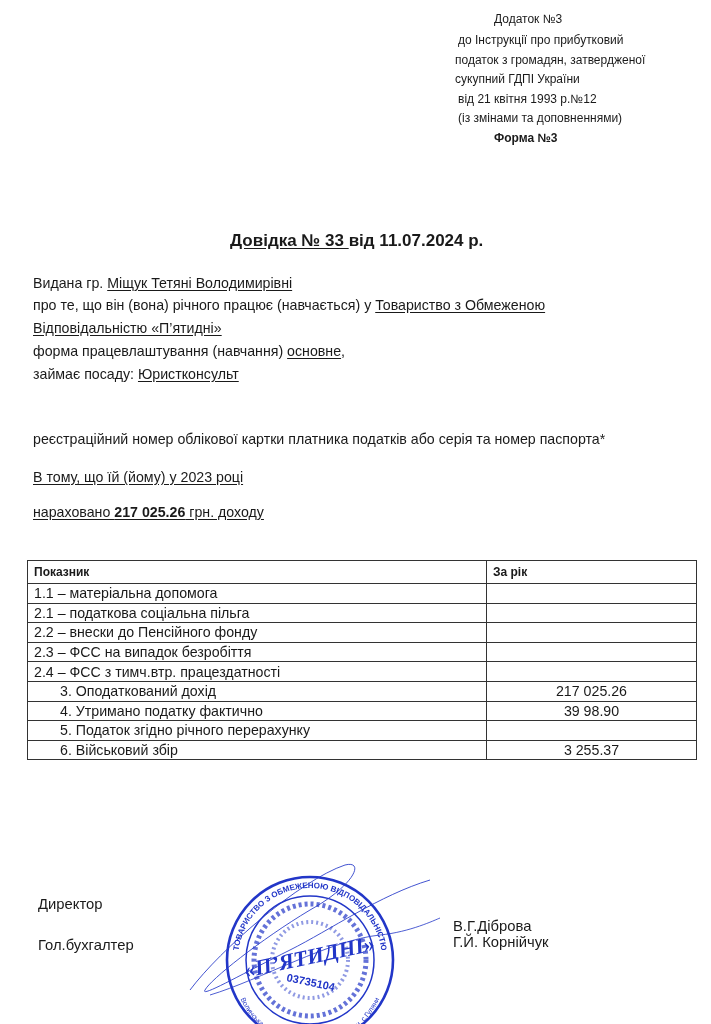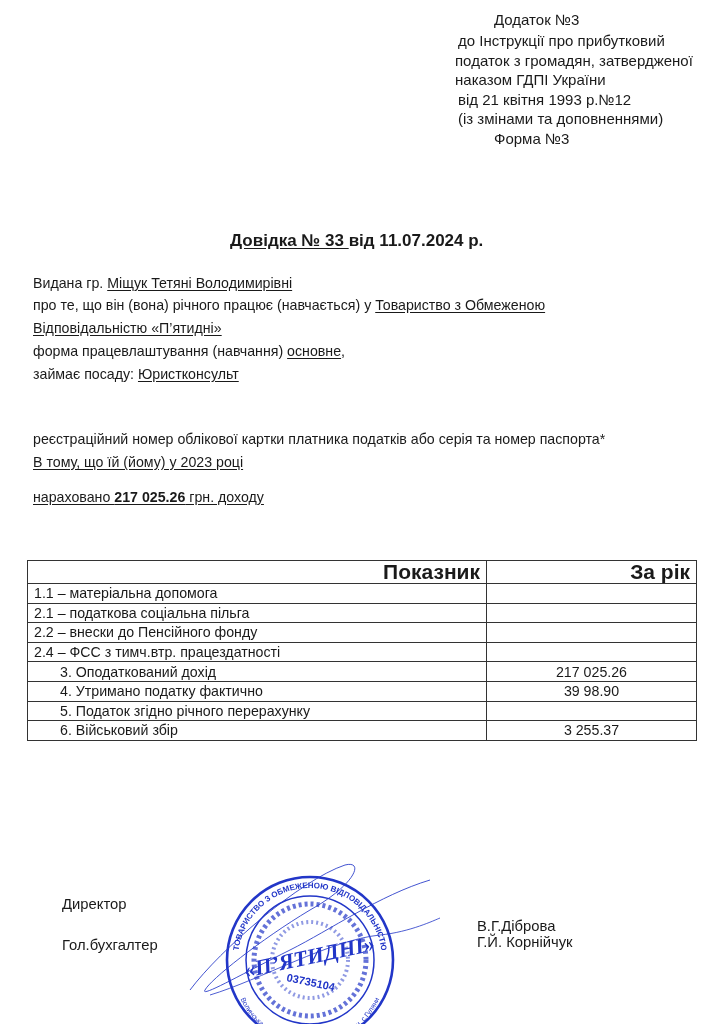--- a/index.html
+++ b/index.html
@@ -3,53 +3,53 @@
 <meta charset="utf-8">
 <style>
   html, body { margin: 0; padding: 0; background: #ffffff; }
   body {
     width: 711px; height: 1024px; position: relative; overflow: hidden;
     font-family: "Liberation Sans", "DejaVu Sans", sans-serif;
     color: #1a1a1a;
   }
   .abs { position: absolute; white-space: nowrap; }
   .header-block { position: absolute; left: 0; top: 0; width: 711px; }
-  .hdr { position: absolute; font-size: 15px; line-height: 17px; }
-  .hdr.bold { font-weight: normal; text-align: right; }
+  .hdr { position: absolute; font-size: 12px; line-height: 17px; }
+  .hdr.bold { font-weight: bold; text-align: right; }
   .title {
     left: 230px; top: 231px; font-size: 17px; font-weight: bold;
   }
   .title .num { text-decoration: underline; text-underline-offset: 2px; }
   .body-line { font-size: 14.2px; left: 33px; }
-  .u { text-decoration: underline; text-underline-offset: 2px; }
+  .u { text-decoration: underline; text-underline-offset: 2px; margin-top: 15px; }
   .amount { font-weight: bold; }
 
   table.report {
     position: absolute; left: 27px; top: 560px; width: 670px;
     border-collapse: collapse; font-size: 14.2px;
   }
   table.report td, table.report th {
     border: 1.3px solid #333; padding: 0 6px; height: 18.6px; line-height: 18px;
   }
-  table.report th { font-weight: bold; font-size: 21px; height: 22px; text-align: right; }
+  table.report th { font-weight: bold; font-size: 12px; height: 22px; text-align: left; }
   table.report td.col-label { width: 420px; }
   table.report td.indent { padding-left: 32px; }
   table.report td.col-value { text-align: center; }
 
-  .sig-label { font-size: 14.8px; margin-left: 24px; }
+  .sig-label { font-size: 14.8px; }
   .stamp { position: absolute; left: 180px; top: 840px; width: 260px; height: 184px; }
 </style>
 </head>
 <body>
 
 <div class="header-block">
   <div class="hdr" style="left:494px; top:11px;">Додаток №3</div>
   <div class="hdr" style="left:458px; top:32px;">до Інструкції про прибутковий</div>
   <div class="hdr" style="left:455px; top:52px;">податок з громадян, затвердженої</div>
-  <div class="hdr" style="left:455px; top:71px;">наказом ГДПІ України</div>
+  <div class="hdr" style="left:455px; top:71px;">сукупний ГДПІ України</div>
   <div class="hdr" style="left:458px; top:91px;">від 21 квітня 1993 р.№12</div>
   <div class="hdr" style="left:458px; top:110px;">(із змінами та доповненнями)</div>
   <div class="hdr bold" style="left:494px; top:130px;">Форма №3</div>
 </div>
 
 <div class="abs title">
   <span class="num">Довідка № 33 </span><span>від 11.07.2024 р.</span>
 </div>
 
 <div class="abs body-line" style="top:275px;">
@@ -85,20 +85,24 @@
       <tr>
         <td class="col-label">1.1 – матеріальна допомога</td>
         <td class="col-value"></td>
       </tr>
       <tr>
         <td class="col-label">2.1 – податкова соціальна пільга</td>
         <td class="col-value"></td>
       </tr>
       <tr>
         <td class="col-label">2.2 – внески до Пенсійного фонду</td>
+        <td class="col-value"></td>
+      </tr>
+      <tr>
+        <td class="col-label">2.3 – ФСС на випадок безробіття</td>
         <td class="col-value"></td>
       </tr>
       <tr>
         <td class="col-label">2.4 – ФСС з тимч.втр. працездатності</td>
         <td class="col-value"></td>
       </tr>
       <tr>
         <td class="col-label indent">3.   Оподаткований дохід</td>
         <td class="col-value">217 025.26</td>
       </tr>

